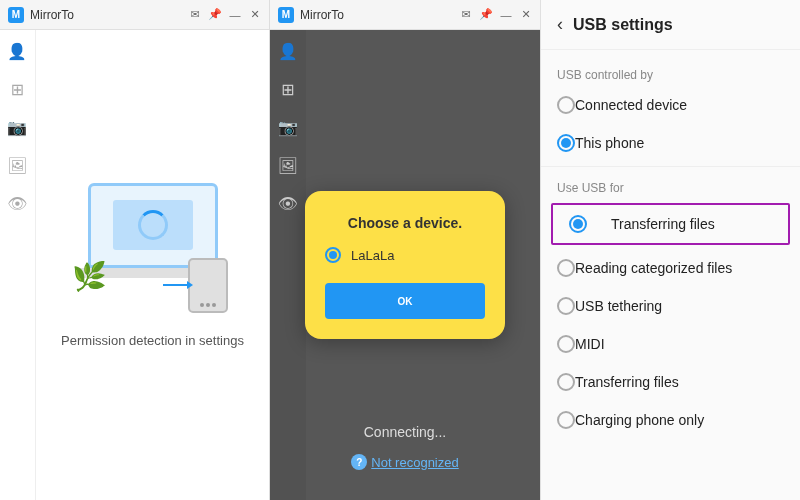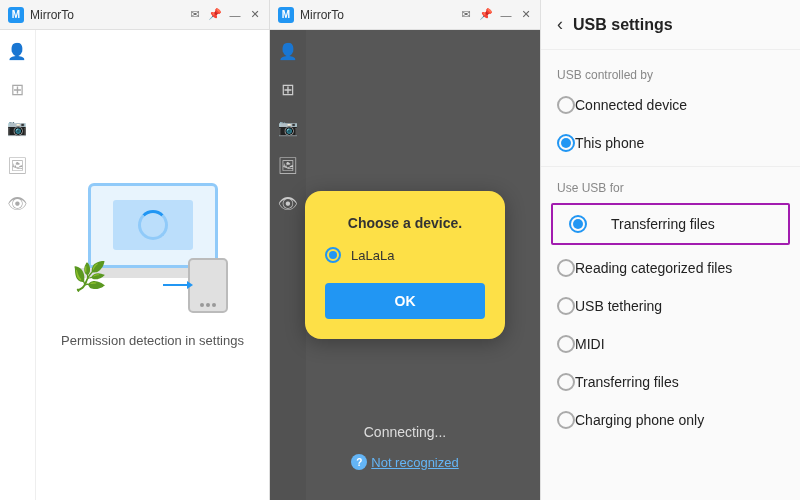--- a/index.html
+++ b/index.html
@@ -290,21 +290,21 @@
       font-size: 13px;
       color: #333;
     }
     .dialog-ok-btn {
       width: 100%;
       height: 36px;
       background: #2196F3;
       color: white;
       border: none;
       border-radius: 4px;
-      font-size: 14px;
+      font-size: 10px;
       font-weight: bold;
       cursor: pointer;
       margin-top: 8px;
     }
     .connecting-text {
       position: absolute;
       bottom: 60px;
       left: 0;
       right: 0;
       text-align: center;

